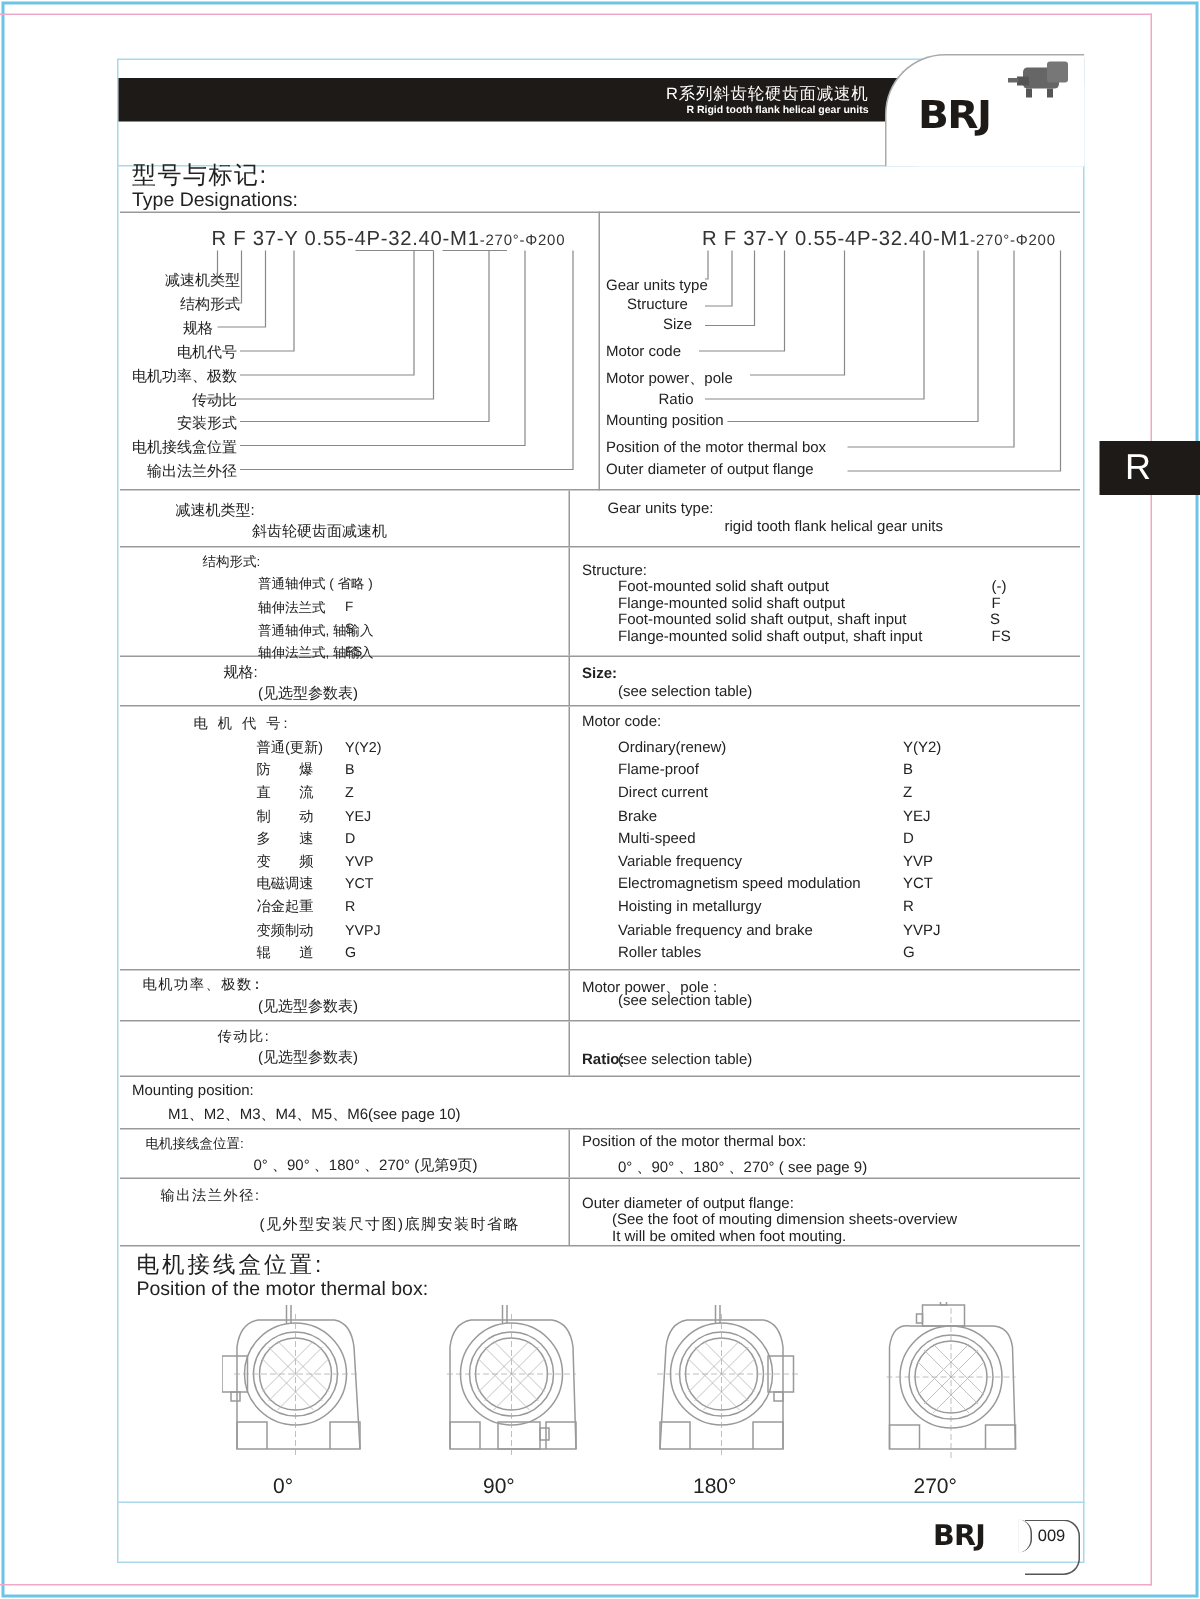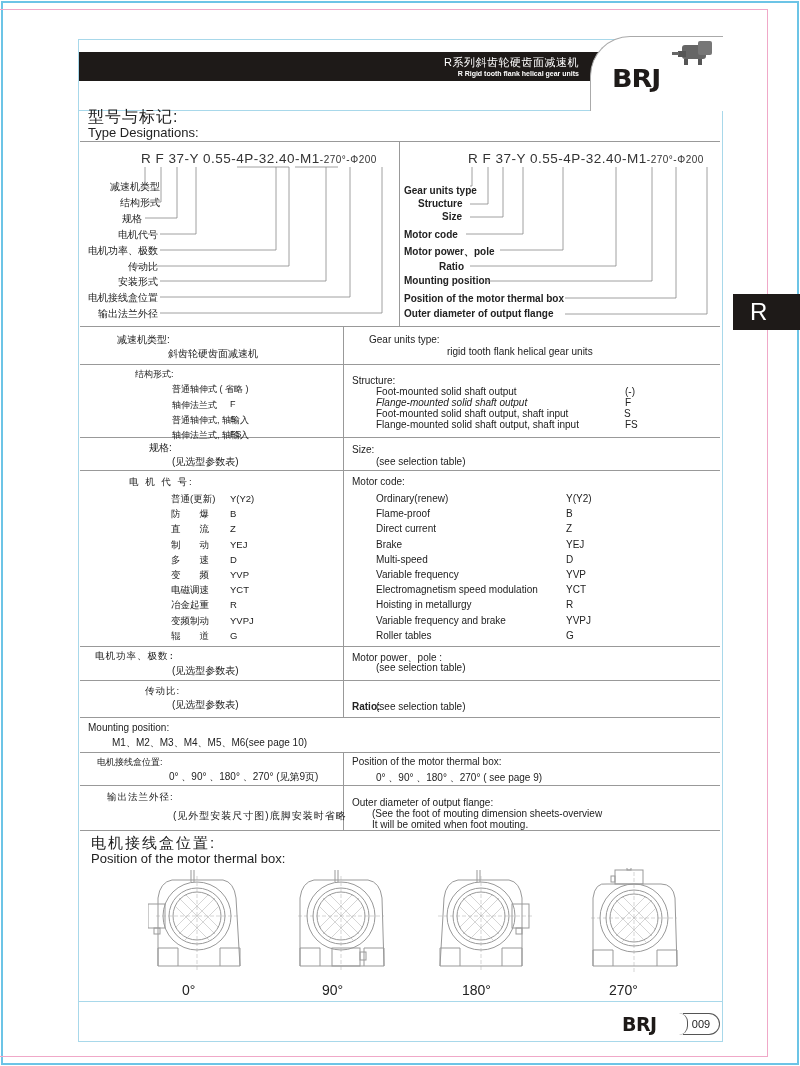--- a/index.html
+++ b/index.html
@@ -26,38 +26,38 @@
   .section-title-en { position: absolute; left: 88px; top: 125px; font-size: 13px; color: #222; }
 
   .r-tab { position: absolute; left: 733px; top: 294px; width: 67px; height: 36px; background: #1e1a18; color: #fff; font-size: 24px; text-align: left; padding-left: 17px; line-height: 36px; }
 
   
   .desig-box { position: absolute; left: 80px; top: 141px; width: 640px; height: 186px; border-top: 1px solid #999; border-bottom: 1px solid #999; }
   .desig-divider { position: absolute; left: 399px; top: 141px; width: 1px; height: 186px; background: #999; }
   .code-str { position: absolute; font-size: 13.5px; color: #333; letter-spacing: 0.5px; white-space: nowrap; }
   .code-str small { font-size: 10px; }
   .label-cn { position: absolute; font-size: 10px; color: #222; white-space: nowrap; }
-  .label-en { position: absolute; font-size: 10px; color: #222; white-space: nowrap; font-weight: bold; }
+  .label-en { position: absolute; font-size: 10px; color: #222; white-space: nowrap; }
   svg.leader { position: absolute; left: 0; top: 0; overflow: visible; }
 
   
   .spec-table { position: absolute; left: 80px; top: 327px; width: 640px; }
   .spec-row { position: relative; border-bottom: 1px solid #999; display: flex; }
-  .spec-cell-l { width: 264px; border-right: 1px solid #999; position: relative; font-size: 10px; padding-left: 32px; }
+  .spec-cell-l { width: 300px; border-right: 1px solid #999; position: relative; font-size: 10px; padding-left: 32px; }
   .spec-cell-r { width: 320px; position: relative; font-size: 10px; }
   .abs { position: absolute; white-space: nowrap; }
 
   
   .tb-title-cn { position: absolute; left: 91px; top: 834px; font-size: 15px; letter-spacing: 2px; color: #222; }
   .tb-title-en { position: absolute; left: 91px; top: 851px; font-size: 13px; color: #222; }
   .tb-figure { position: absolute; top: 868px; width: 110px; height: 110px; }
   .tb-label { position: absolute; top: 982px; font-size: 14px; color: #222; }
 
   .footer-logo { position: absolute; left: 622px; top: 1013px; font-size: 19px; font-weight: 900; color: #1e1a18; font-family: "DejaVu Sans", sans-serif; letter-spacing: -0.5px; }
-  .page-pill { position: absolute; left: 683px; top: 1013px; width: 37px; height: 22px; border: 1px solid #555; border-left: none; border-radius: 0 11px 11px 0; font-size: 11px; color: #222; line-height: 20px; text-align: center; }
+  .page-pill { position: absolute; left: 683px; top: 1013px; width: 37px; height: 37px; border: 1px solid #555; border-left: none; border-radius: 0 11px 11px 0; font-size: 11px; color: #222; line-height: 20px; text-align: center; }
   .page-pill::before { content: ""; position: absolute; left: -4px; top: -1px; width: 8px; height: 22px; border-right: 1px solid #555; border-radius: 0 11px 11px 0; }
 </style>
 </head>
 <body>
 
 <div class="outer-frame"></div>
 <div class="pink-line-top"></div>
 <div class="pink-line-right"></div>
 <div class="pink-line-bottom"></div>
 <div class="inner-frame"></div>
@@ -163,36 +163,36 @@
       <span class="abs" style="left:150px; top:34px; font-size:9px;">F</span>
       <span class="abs" style="left:92px; top:49px; font-size:9px;">普通轴伸式, 轴输入</span>
       <span class="abs" style="left:150px; top:49px; font-size:9px;">S</span>
       <span class="abs" style="left:92px; top:64px; font-size:9px;">轴伸法兰式, 轴输入</span>
       <span class="abs" style="left:150px; top:64px; font-size:9px;">FS</span>
     </div>
     <div class="spec-cell-r">
       <span class="abs" style="left:8px; top:10px;">Structure:</span>
       <span class="abs" style="left:32px; top:21px;">Foot-mounted solid shaft output</span>
       <span class="abs" style="left:281px; top:21px;">(-)</span>
-      <span class="abs" style="left:32px; top:32px;font-style:italic;">Flange-mounted solid shaft output</span>
+      <span class="abs" style="left:32px; top:32px;">Flange-mounted solid shaft output</span>
       <span class="abs" style="left:281px; top:32px;">F</span>
       <span class="abs" style="left:32px; top:43px;">Foot-mounted solid shaft output, shaft input</span>
       <span class="abs" style="left:280px; top:43px;">S</span>
       <span class="abs" style="left:32px; top:54px;">Flange-mounted solid shaft output, shaft input</span>
       <span class="abs" style="left:281px; top:54px;">FS</span>
     </div>
   </div>
 
   <div class="spec-row" style="height:33px;">
     <div class="spec-cell-l">
       <span class="abs" style="left:69px; top:3px;">规格:</span>
       <span class="abs" style="left:92px; top:17px;">(见选型参数表)</span>
     </div>
     <div class="spec-cell-r">
-      <span class="abs" style="left:8px; top:6px;">Size:</span>
+      <span class="abs" style="left:8px; top:6px;font-weight:bold;">Size:</span>
       <span class="abs" style="left:32px; top:18px;">(see selection table)</span>
     </div>
   </div>
 
   <div class="spec-row" style="height:176px;">
     <div class="spec-cell-l">
       <span class="abs" style="left:49px; top:5px; font-size:9.5px; letter-spacing:2px;">电 机 代 号:</span>
       <div class="abs" style="left:91px; top:20px; font-size:9.5px; line-height:15.2px;">
         <div>普通(更新)</div>
         <div>防　　爆</div>

